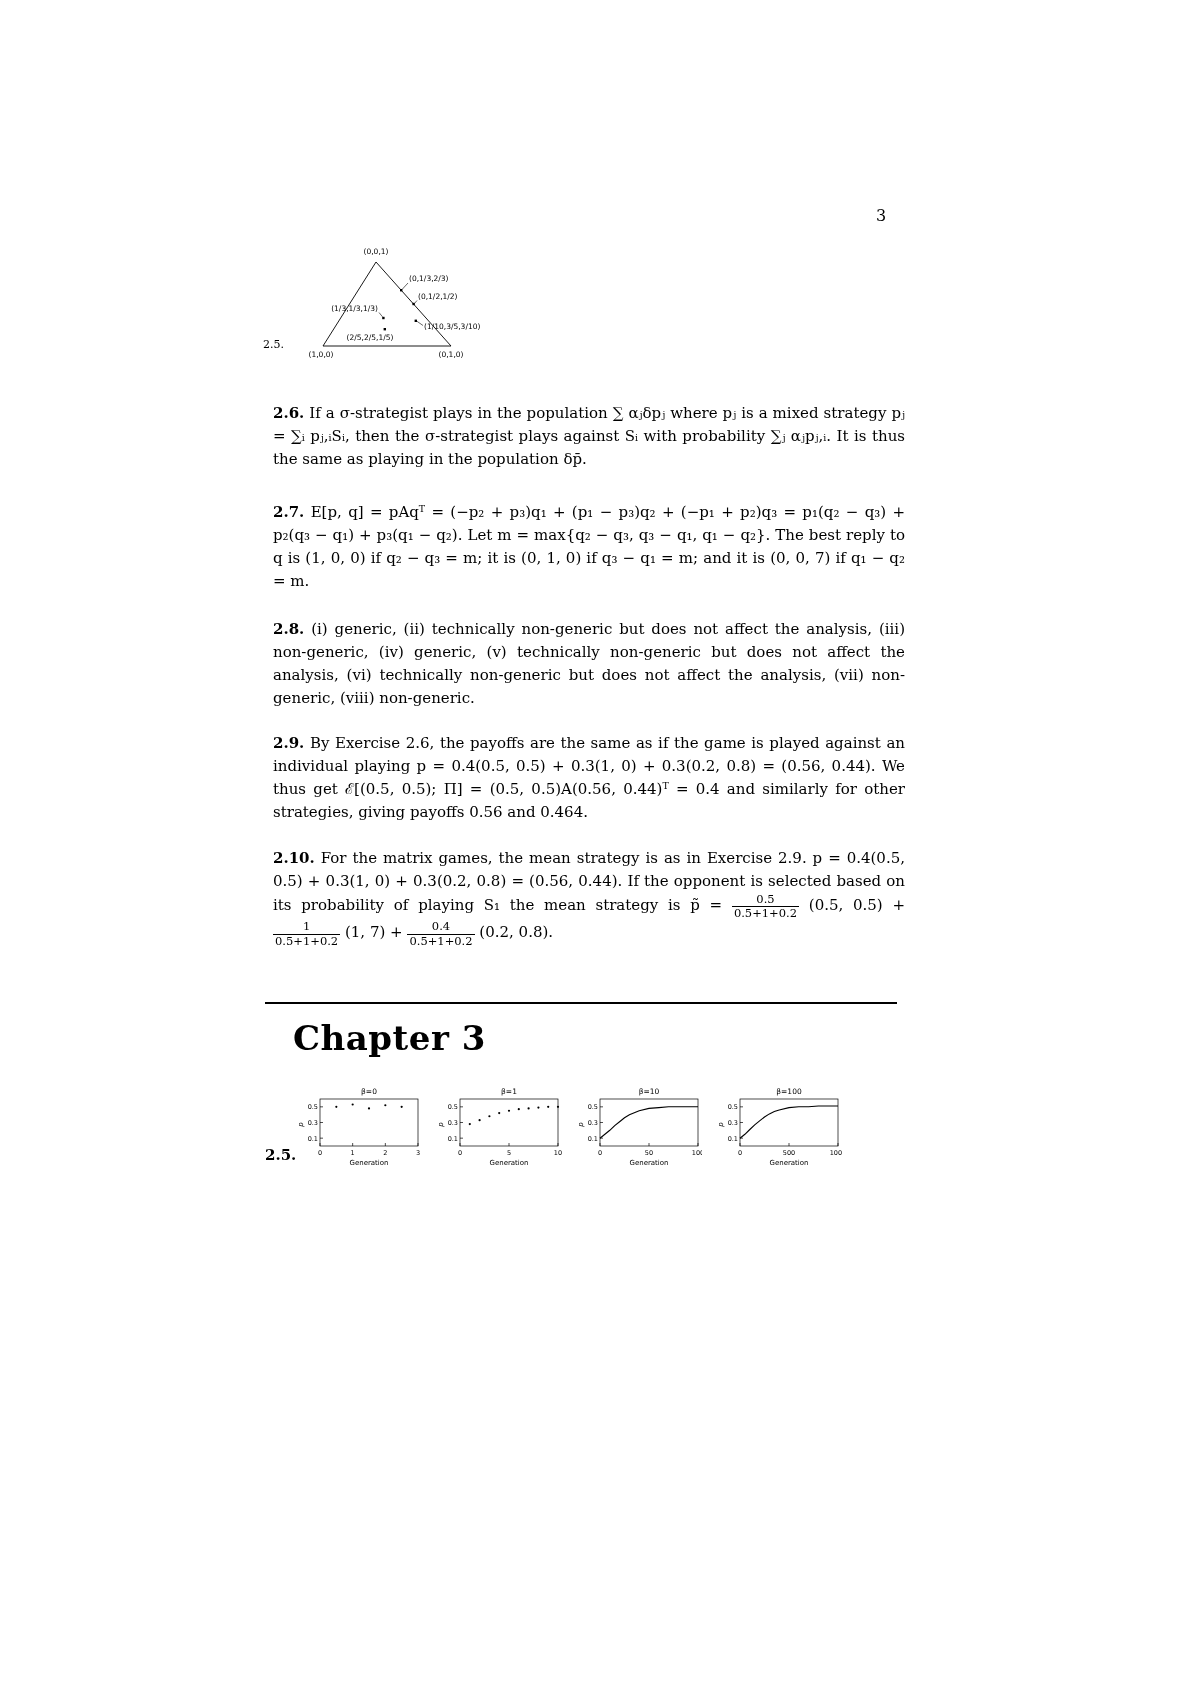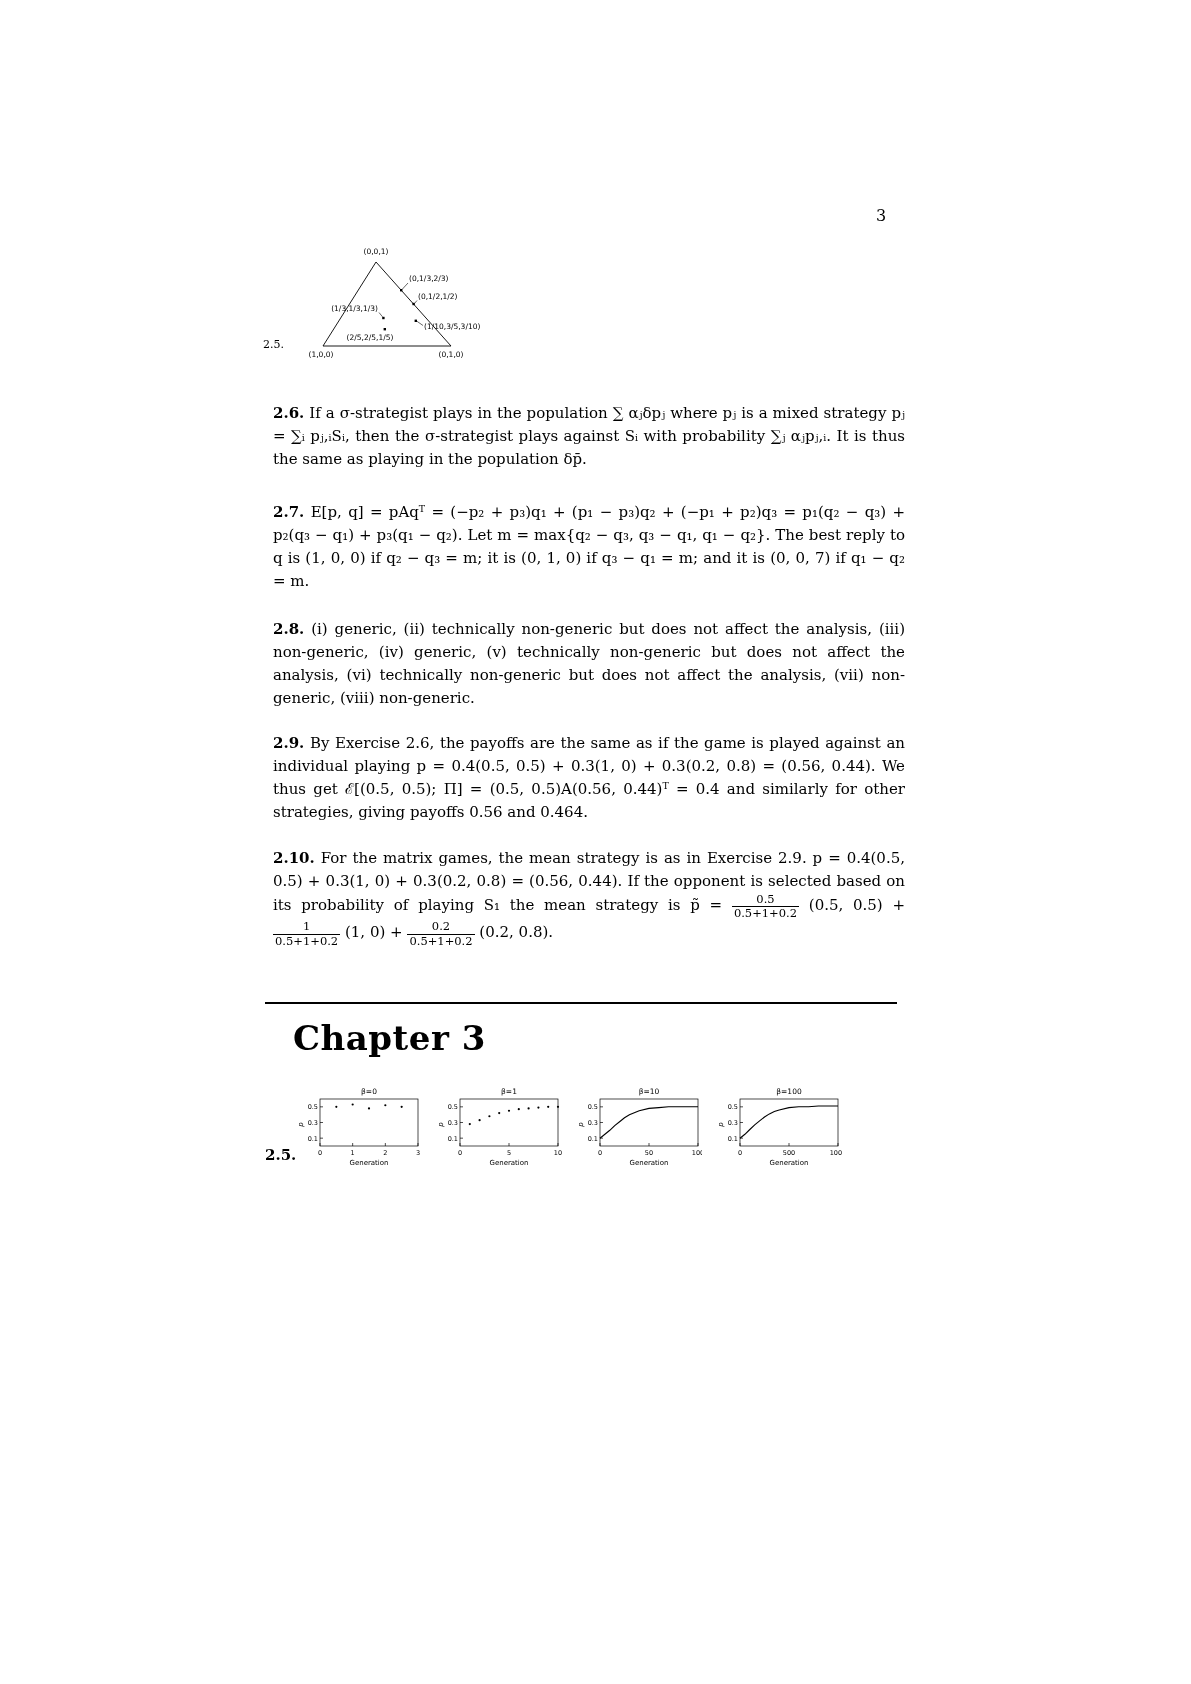--- a/index.html
+++ b/index.html
@@ -96,22 +96,22 @@
     <b>2.9.</b>
     <span>By Exercise 2.6, the payoffs are the same as if the game is played against an individual playing p = 0.4(0.5, 0.5) + 0.3(1, 0) + 0.3(0.2, 0.8) = (0.56, 0.44). We thus get ℰ[(0.5, 0.5); Π] = (0.5, 0.5)A(0.56, 0.44)ᵀ = 0.4 and similarly for other strategies, giving payoffs 0.56 and 0.464.</span>
   </p>
 
   <p class="para" style="top:831px">
     <b>2.10.</b>
     <span>For the matrix games, the mean strategy is as in Exercise 2.9. p = 0.4(0.5, 0.5) + 0.3(1, 0) + 0.3(0.2, 0.8) = (0.56, 0.44). If the opponent is selected based on its probability of playing S₁ the mean strategy is p̃ =</span>
     <span class="frac"><span class="fnum">0.5</span><span class="fden">0.5+1+0.2</span></span>
     <span>(0.5, 0.5) +</span>
     <span class="frac"><span class="fnum">1</span><span class="fden">0.5+1+0.2</span></span>
-    <span>(1, 0) +</span>
-    <span class="frac"><span class="fnum">0.2</span><span class="fden">0.5+1+0.2</span></span>
+    <span>(1, 7) +</span>
+    <span class="frac"><span class="fnum">0.4</span><span class="fden">0.5+1+0.2</span></span>
     <span>(0.2, 0.8).</span>
   </p>
 
   <div class="rule"></div>
   <div class="chapter-title">Chapter 3</div>
 
   <span class="fig31-label">2.5.</span>
   <div id="panels">
       <svg width="126" height="88">
         <rect x="24" y="13" width="98" height="47" fill="none" stroke="#000" stroke-width="0.7"></rect>

